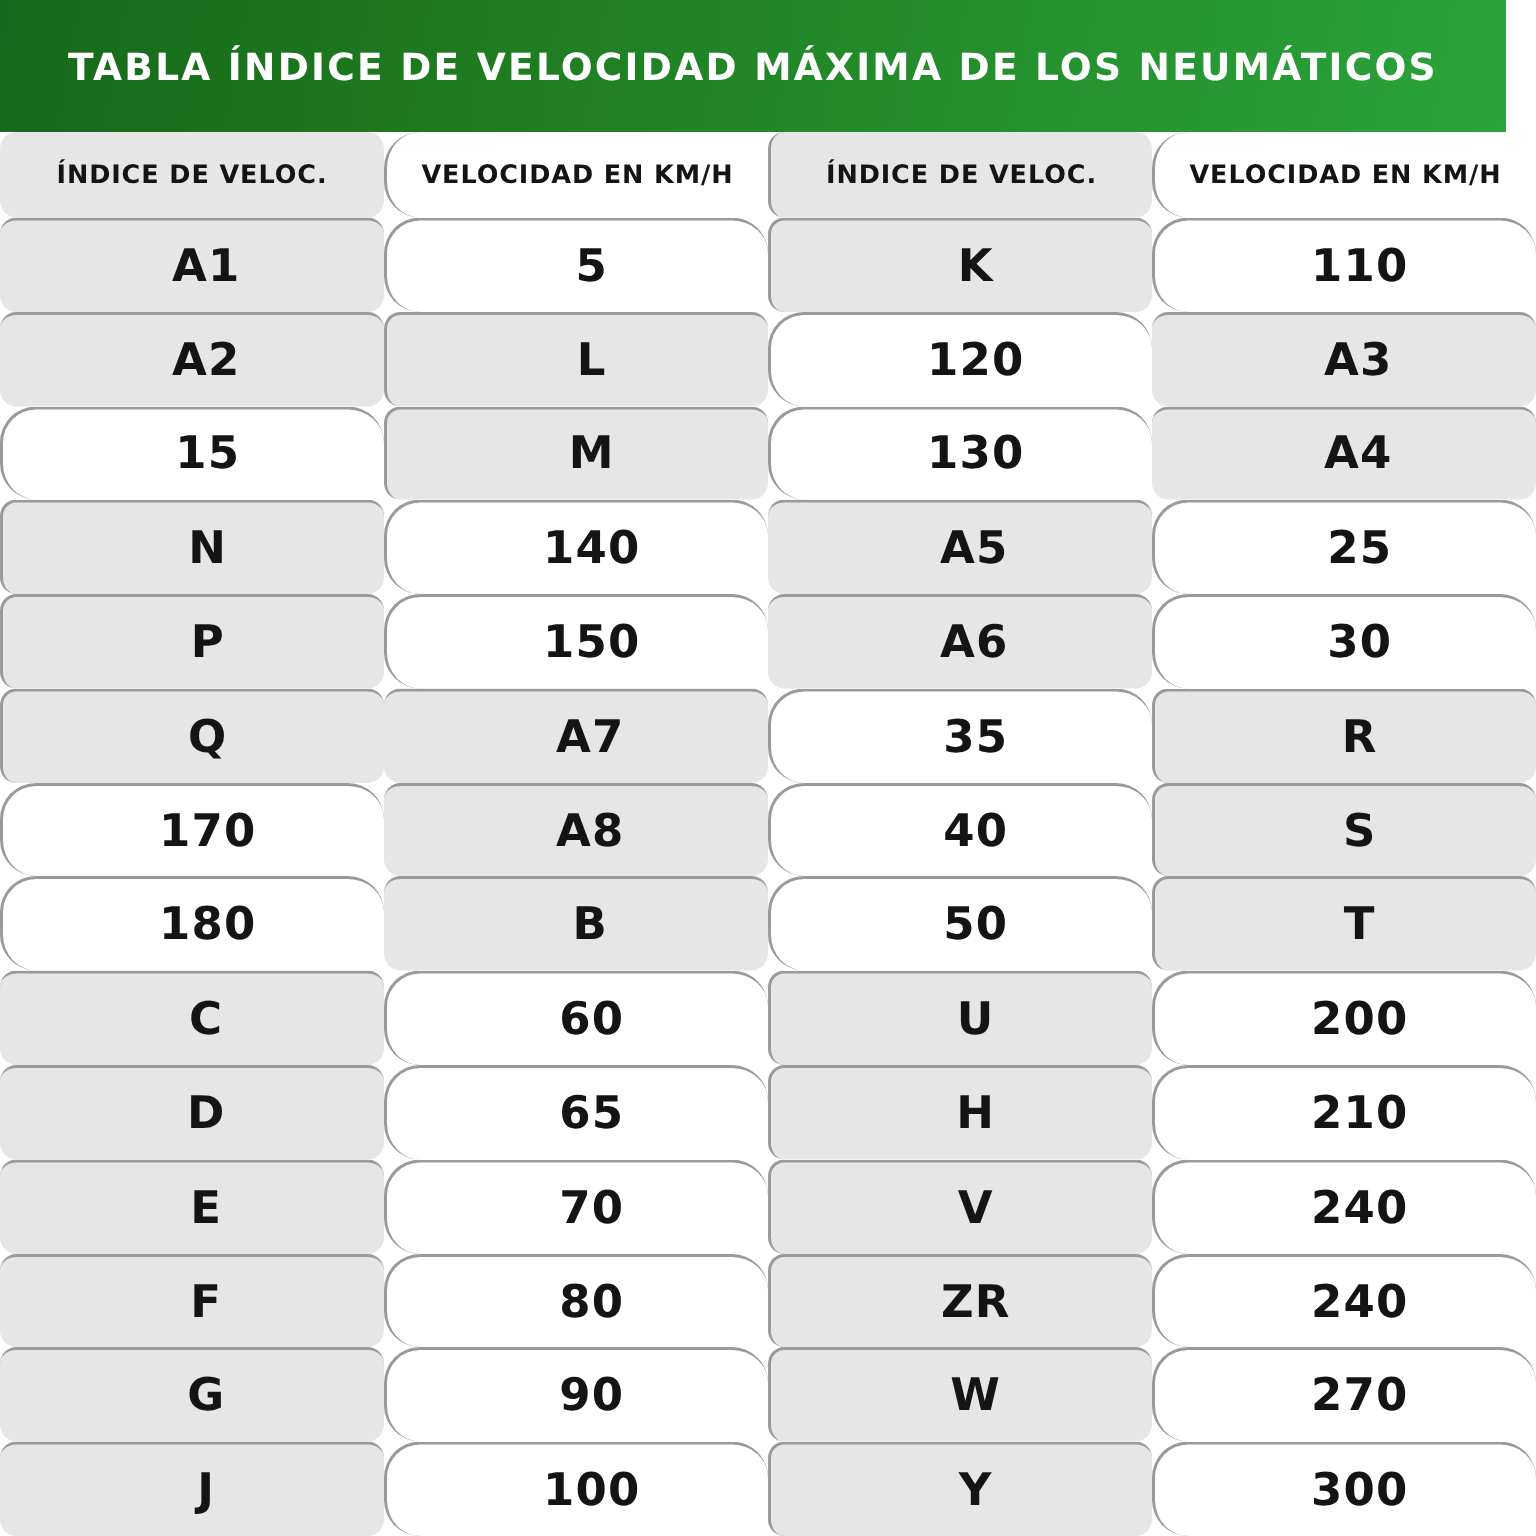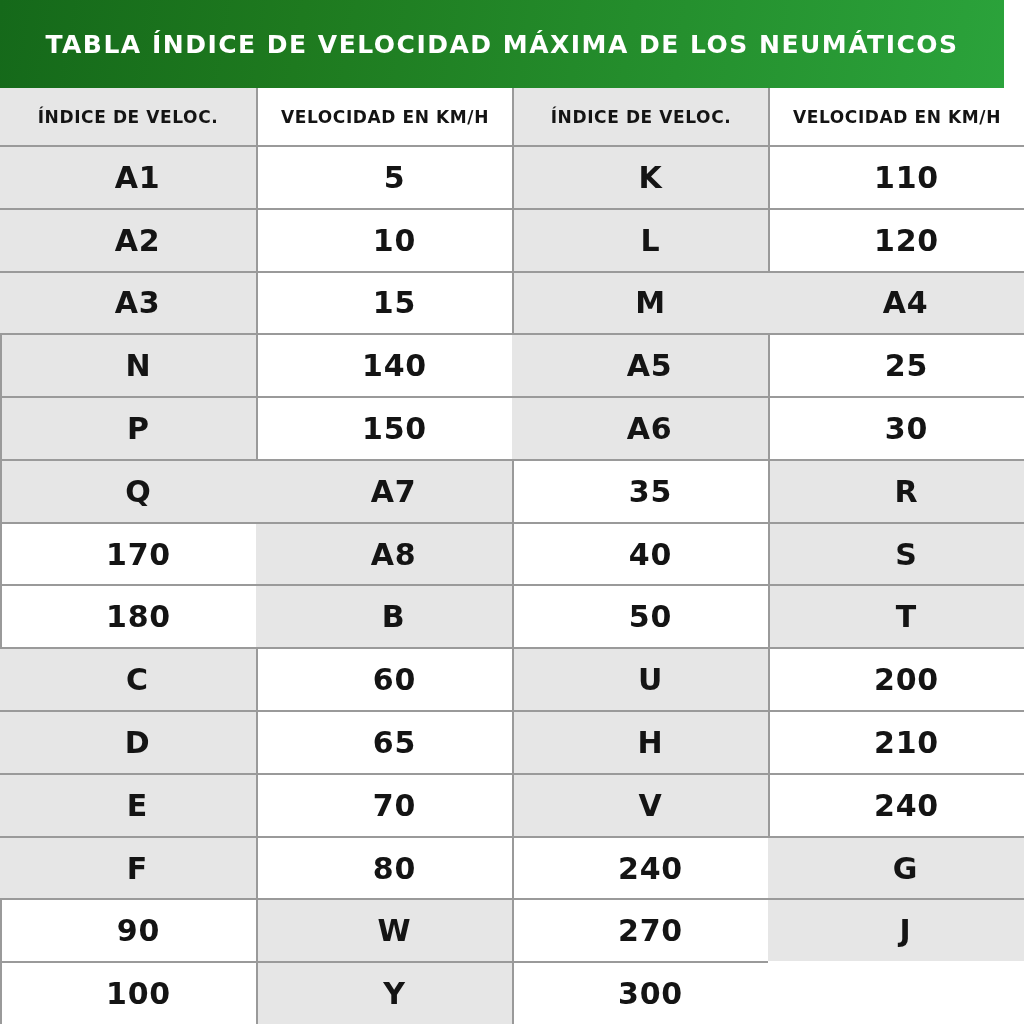--- a/index.html
+++ b/index.html
@@ -43,22 +43,22 @@
     font-weight:700;
   }
   .hcell{
     font-size:17px;
     letter-spacing:0.6px;
   }
   .dcell{
     font-size:30px;
     letter-spacing:0.8px;
   }
-  .cell-gray{background:var(--cell-gray);}
-  .cell-white{background:var(--cell-white);}
+  .cell-gray{background:var(--cell-gray);border-radius:11px;}
+  .cell-white{background:var(--cell-white);border-radius:24px;}
   .table-header .cell:not(.col-0){border-left:2px solid var(--line);}
   .table-body .cell{border-top:2px solid var(--line);padding-left:19px;}
   .table-body .cell:not(.col-0){border-left:2px solid var(--line);}
 </style>
 </head>
 <body>
 
 <div class="banner" style="background: linear-gradient(100deg, rgb(21, 105, 26) 0%, rgb(30, 122, 31) 30%, rgb(43, 163, 59) 100%);">
   <div class="banner-title">TABLA ÍNDICE DE VELOCIDAD MÁXIMA DE LOS NEUMÁTICOS</div>
 </div>
@@ -69,26 +69,26 @@
   <div class="cell hcell cell-gray col-2">ÍNDICE DE VELOC.</div>
   <div class="cell hcell cell-white col-3">VELOCIDAD EN KM/H</div>
 </div>
 
 <div class="table-body">
     <div class="cell dcell col-0 cell-gray">A1</div>
     <div class="cell dcell col-1 cell-white">5</div>
     <div class="cell dcell col-2 cell-gray">K</div>
     <div class="cell dcell col-3 cell-white">110</div>
     <div class="cell dcell col-0 cell-gray">A2</div>
-    <div class="cell dcell col-1 cell-white">10</div>
     <div class="cell dcell col-2 cell-gray">L</div>
     <div class="cell dcell col-3 cell-white">120</div>
     <div class="cell dcell col-0 cell-gray">A3</div>
     <div class="cell dcell col-1 cell-white">15</div>
     <div class="cell dcell col-2 cell-gray">M</div>
+    <div class="cell dcell col-3 cell-white">130</div>
     <div class="cell dcell col-0 cell-gray">A4</div>
     <div class="cell dcell col-2 cell-gray">N</div>
     <div class="cell dcell col-3 cell-white">140</div>
     <div class="cell dcell col-0 cell-gray">A5</div>
     <div class="cell dcell col-1 cell-white">25</div>
     <div class="cell dcell col-2 cell-gray">P</div>
     <div class="cell dcell col-3 cell-white">150</div>
     <div class="cell dcell col-0 cell-gray">A6</div>
     <div class="cell dcell col-1 cell-white">30</div>
     <div class="cell dcell col-2 cell-gray">Q</div>
@@ -110,20 +110,21 @@
     <div class="cell dcell col-0 cell-gray">D</div>
     <div class="cell dcell col-1 cell-white">65</div>
     <div class="cell dcell col-2 cell-gray">H</div>
     <div class="cell dcell col-3 cell-white">210</div>
     <div class="cell dcell col-0 cell-gray">E</div>
     <div class="cell dcell col-1 cell-white">70</div>
     <div class="cell dcell col-2 cell-gray">V</div>
     <div class="cell dcell col-3 cell-white">240</div>
     <div class="cell dcell col-0 cell-gray">F</div>
     <div class="cell dcell col-1 cell-white">80</div>
+    <div class="cell dcell col-2 cell-gray">ZR</div>
     <div class="cell dcell col-3 cell-white">240</div>
     <div class="cell dcell col-0 cell-gray">G</div>
     <div class="cell dcell col-1 cell-white">90</div>
     <div class="cell dcell col-2 cell-gray">W</div>
     <div class="cell dcell col-3 cell-white">270</div>
     <div class="cell dcell col-0 cell-gray">J</div>
     <div class="cell dcell col-1 cell-white">100</div>
     <div class="cell dcell col-2 cell-gray">Y</div>
     <div class="cell dcell col-3 cell-white">300</div>
   </div>

